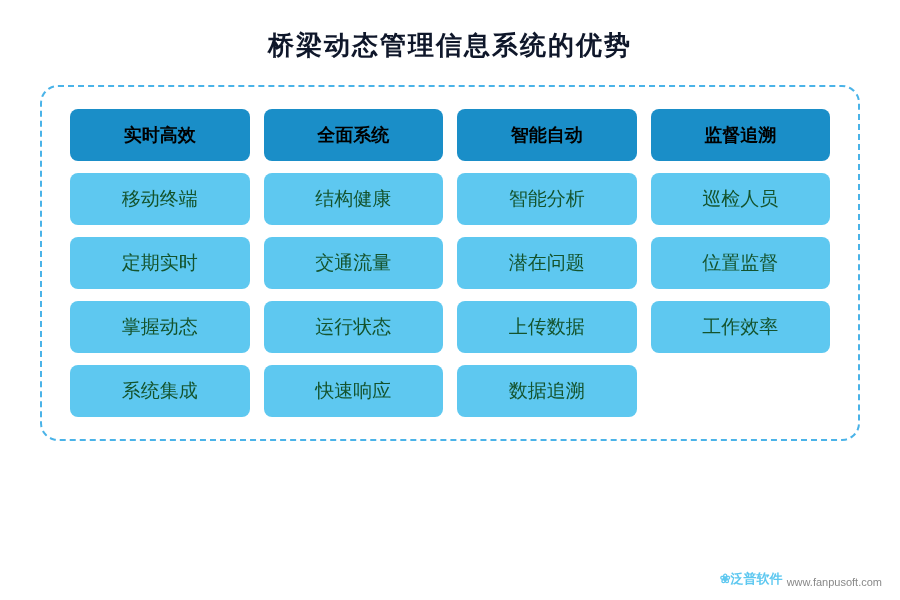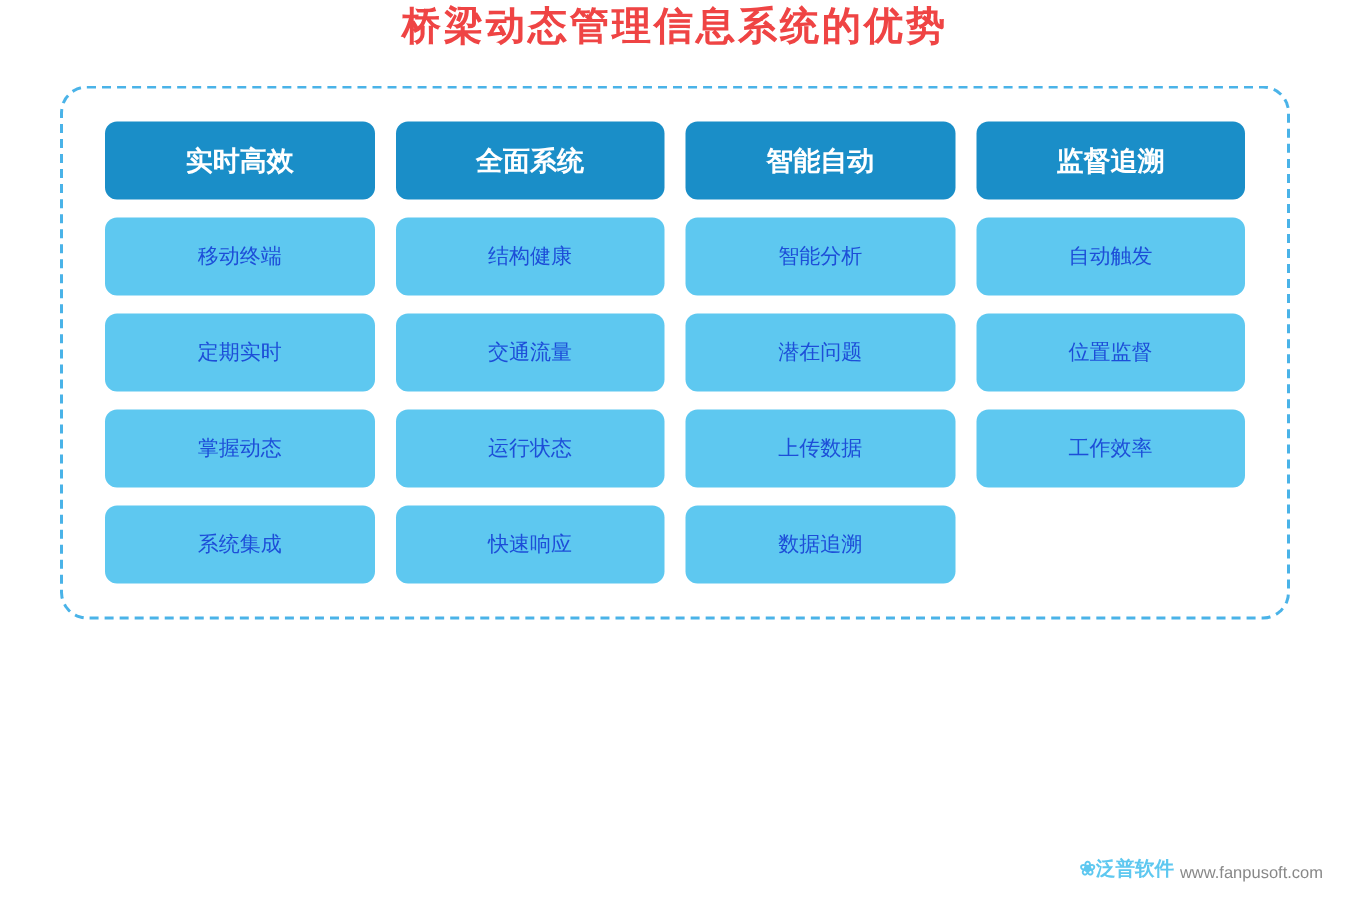--- a/index.html
+++ b/index.html
@@ -11,21 +11,22 @@
       display: flex;
       flex-direction: column;
       align-items: center;
       justify-content: flex-start;
       overflow: hidden;
     }
 
     .page-title {
       font-size: 26px;
       font-weight: bold;
-      color: #ef4444;
+      color: #0f172a;
+      margin-top: 28px;
       margin-bottom: 22px;
       letter-spacing: 2px;
     }
 
     .outer-box {
       border: 2px dashed #4ab3e8;
       border-radius: 18px;
       padding: 22px 28px 22px 28px;
       width: 820px;
       background: #fff;
@@ -43,29 +44,29 @@
       align-items: center;
       justify-content: center;
       font-size: 17px;
       font-weight: 500;
       height: 52px;
       cursor: default;
     }
 
     .cell-header {
       background: #1a8ec8;
-      color: #ffffff;
+      color: #000000;
       font-weight: bold;
       font-size: 18px;
     }
 
     .cell-item {
       background: #5ec8f0;
-      color: #1d4ed8;
-      font-size: 14px;
+      color: #14532d;
+      font-size: 19px;
     }
 
     .watermark {
       position: absolute;
       bottom: 12px;
       right: 18px;
       display: flex;
       align-items: flex-end;
       gap: 4px;
     }
@@ -90,21 +91,21 @@
   <div class="grid">
 
     <div class="cell cell-header">实时高效</div>
     <div class="cell cell-header">全面系统</div>
     <div class="cell cell-header">智能自动</div>
     <div class="cell cell-header">监督追溯</div>
 
     <div class="cell cell-item">移动终端</div>
     <div class="cell cell-item">结构健康</div>
     <div class="cell cell-item">智能分析</div>
-    <div class="cell cell-item">自动触发</div>
+    <div class="cell cell-item">巡检人员</div>
 
     <div class="cell cell-item">定期实时</div>
     <div class="cell cell-item">交通流量</div>
     <div class="cell cell-item">潜在问题</div>
     <div class="cell cell-item">位置监督</div>
 
     <div class="cell cell-item">掌握动态</div>
     <div class="cell cell-item">运行状态</div>
     <div class="cell cell-item">上传数据</div>
 

